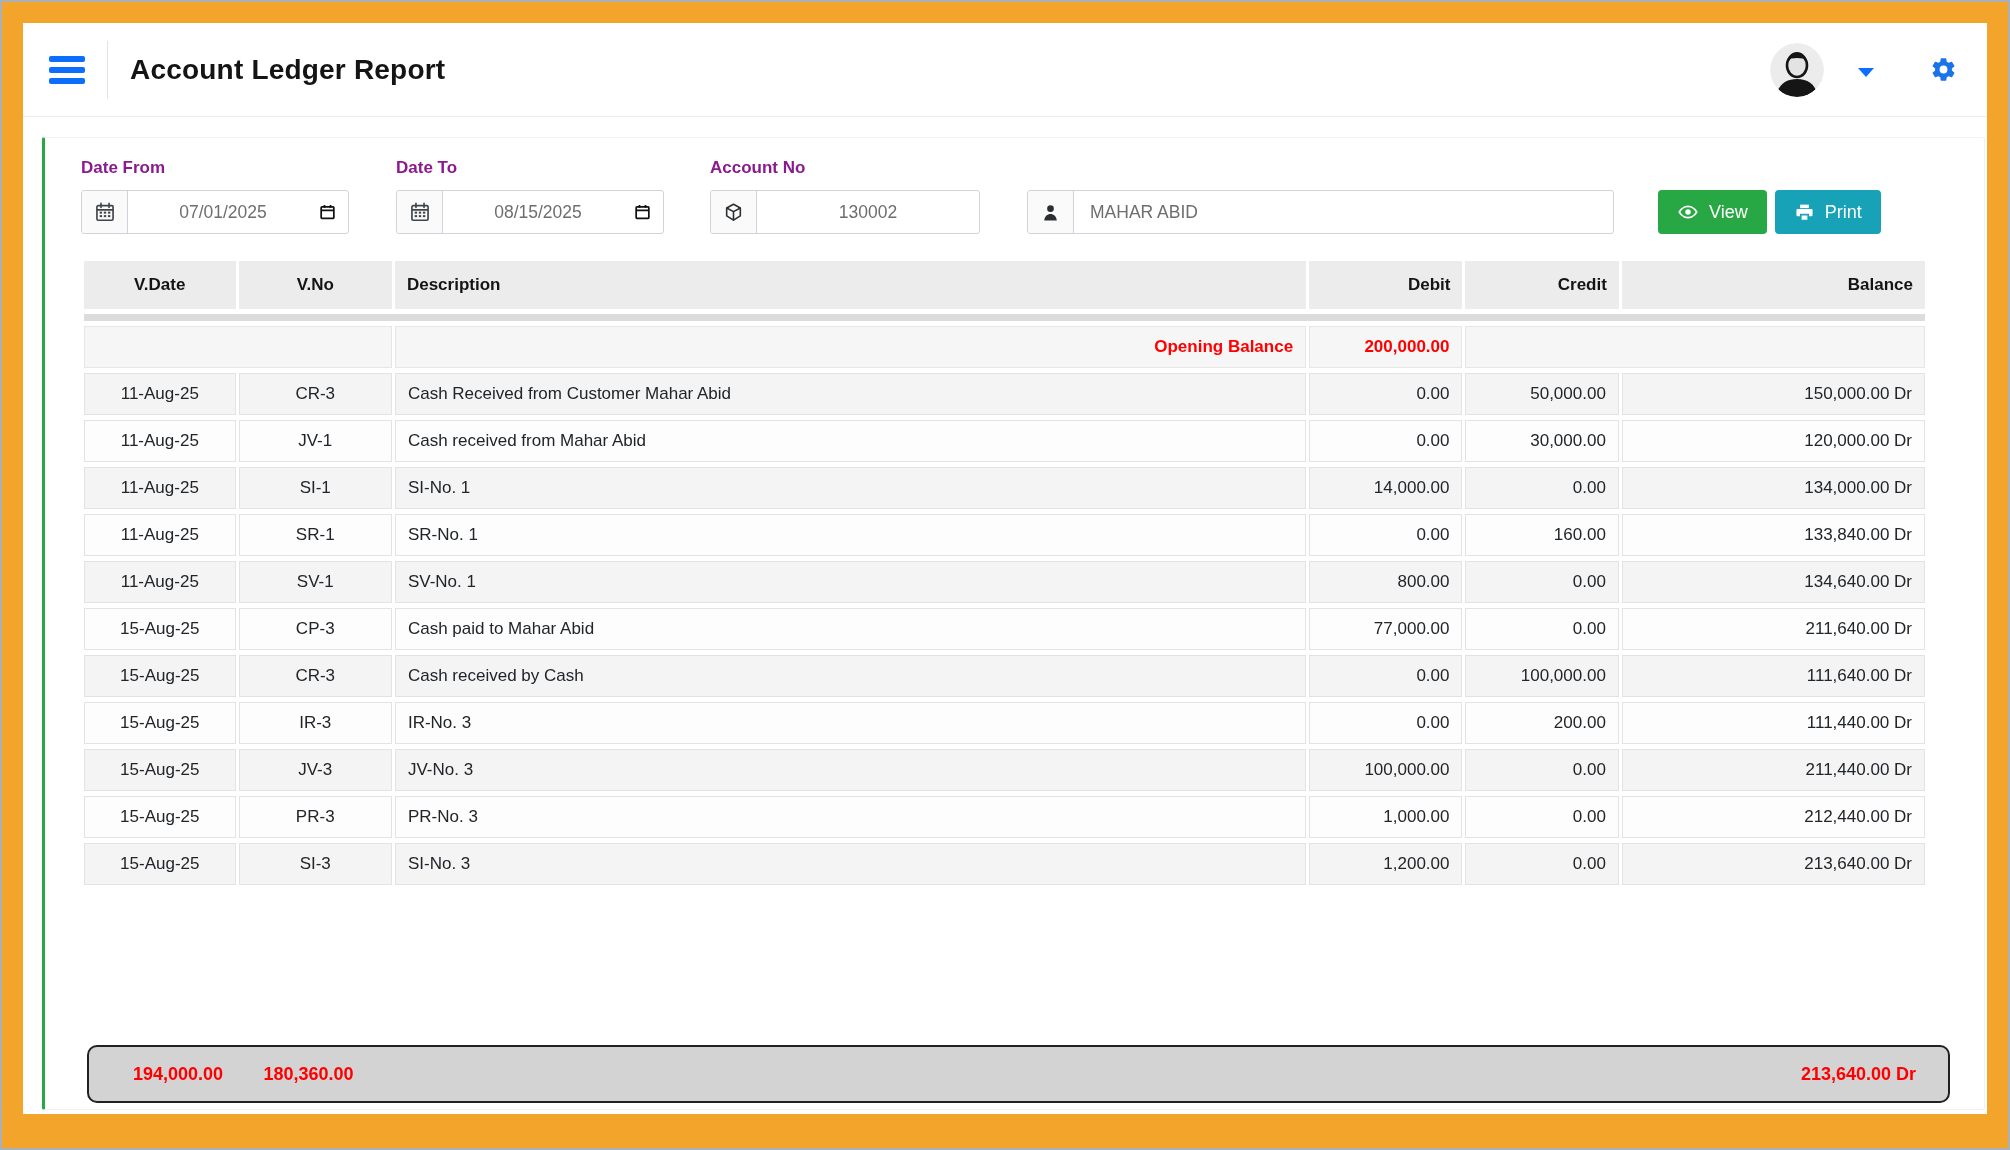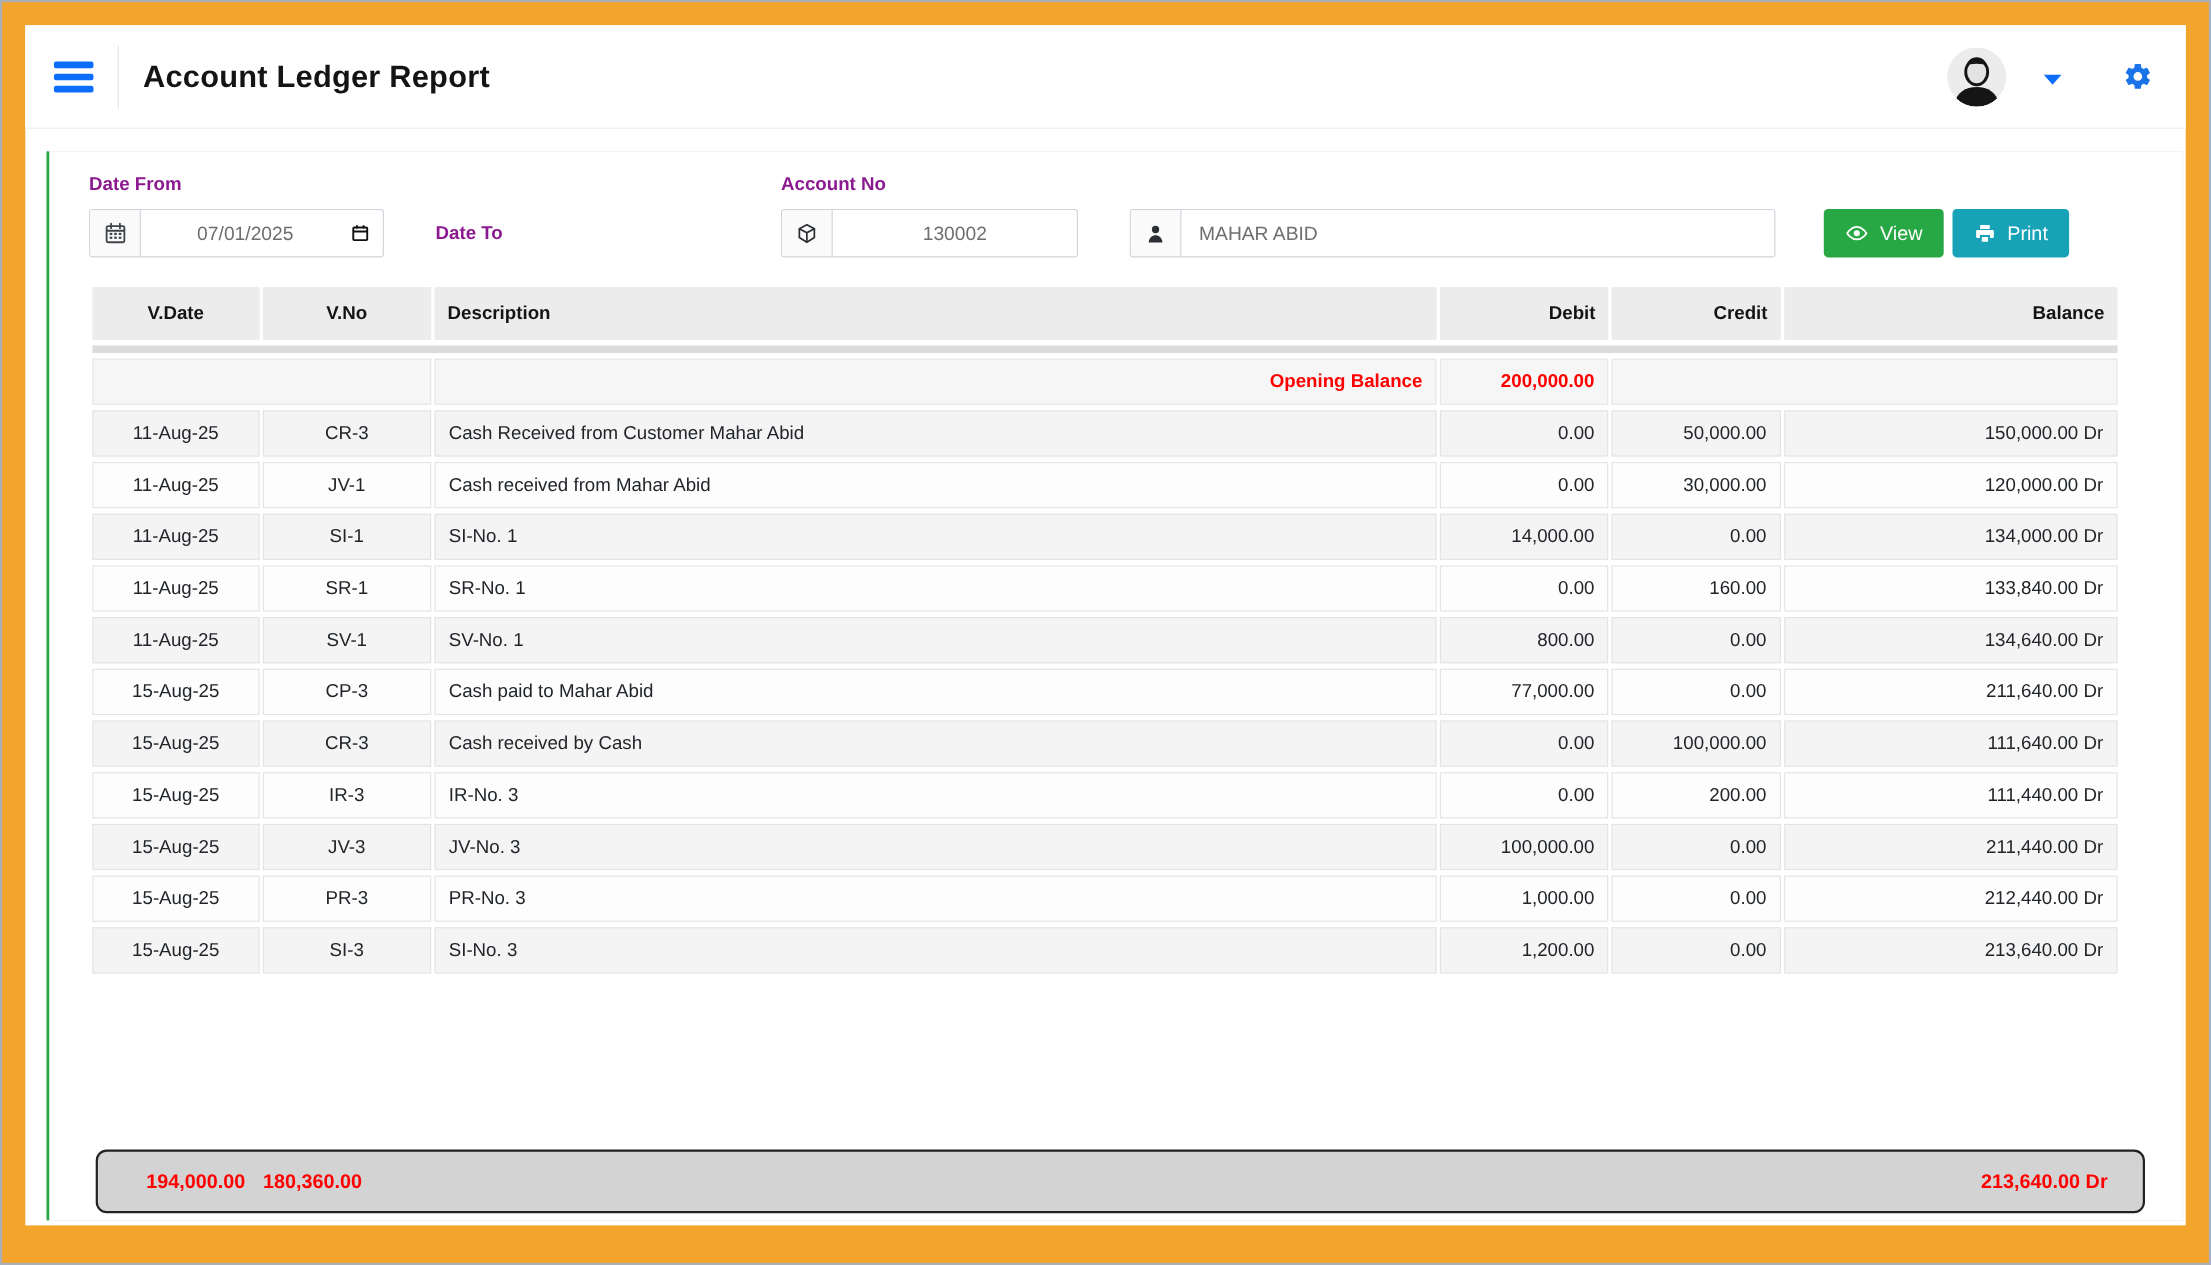--- a/index.html
+++ b/index.html
@@ -66,21 +66,21 @@
   tbody.data tr:nth-child(even) td { background:#fdfdfd; }
 
   .flex-spacer { flex:1; }
 
   
   .total-bar { height:58px; flex:0 0 58px; margin:0 -22px 2px 6px;
                background:#d3d3d3; border:2px solid #212121; border-radius:10px;
                display:flex; align-items:center; font-weight:700; color:#ff0000; font-size:18px; }
   .total-bar .t-label { flex:0 0 1232px; text-align:right; padding-right:128px; }
   .total-bar .t-debit { flex:0 0 150px; text-align:right; padding-right:16px; }
-  .total-bar .t-credit { flex:0 0 155px; text-align:left; padding-right:16px; }
+  .total-bar .t-credit { flex:0 0 155px; text-align:center; padding-right:16px; }
   .total-bar .t-balance { flex:1; text-align:right; padding-right:32px; }
 
   svg { display:block; }
 </style>
 </head>
 <body>
 
 <div class="frame">
   <div class="window">
 
@@ -144,20 +144,45 @@
                 <rect x="4" y="5.5" width="16" height="14.5" rx="1"></rect>
                 <path d="M4 10h16"></path>
                 <path d="M8.2 3v3.5M15.8 3v3.5"></path>
               </svg>
             </button>
           </div>
         </div>
 
         <div class="fgroup w-dateto">
           <div class="flabel">Date To</div>
+          <div class="igroup">
+            <div class="iprefix">
+              <svg viewBox="0 0 24 24" width="22" height="22" stroke="#3f4449" fill="none" stroke-width="1.8">
+                <rect x="3.2" y="5" width="17.6" height="16" rx="1.4"></rect>
+                <path d="M3.2 9.6h17.6"></path>
+                <path d="M7.6 2.6v4.4M16.4 2.6v4.4" stroke-linecap="round"></path>
+                <g fill="#3f4449" stroke="none">
+                  <rect x="6.2" y="11.6" width="2.6" height="2.2"></rect>
+                    <rect x="10.7" y="11.6" width="2.6" height="2.2"></rect>
+                    <rect x="15.2" y="11.6" width="2.6" height="2.2"></rect>
+                  <rect x="6.2" y="15.4" width="2.6" height="2.2"></rect>
+                    <rect x="10.7" y="15.4" width="2.6" height="2.2"></rect>
+                    <rect x="15.2" y="15.4" width="2.6" height="2.2"></rect>
+                </g>
+              </svg>
+            </div>
+            <input class="centered" type="text" style="padding-right: 42px;" value="08/15/2025">
+            <button class="picker-btn">
+              <svg viewBox="0 0 24 24" width="19" height="19" fill="none" stroke="#111" stroke-width="2.2">
+                <rect x="4" y="5.5" width="16" height="14.5" rx="1"></rect>
+                <path d="M4 10h16"></path>
+                <path d="M8.2 3v3.5M15.8 3v3.5"></path>
+              </svg>
+            </button>
+          </div>
         </div>
 
         <div class="fgroup w-accno">
           <div class="flabel">Account No</div>
           <div class="igroup">
             <div class="iprefix">
               <svg viewBox="0 0 24 24" width="21" height="21" fill="none" stroke="#2b2f33" stroke-width="1.8" stroke-linejoin="round">
                 <path d="M12 2.6 4.2 6.8v9L12 20.8l7.8-5v-9z"></path>
                 <path d="M4.2 6.8 12 11l7.8-4.2M12 11v9.8"></path>
               </svg>

